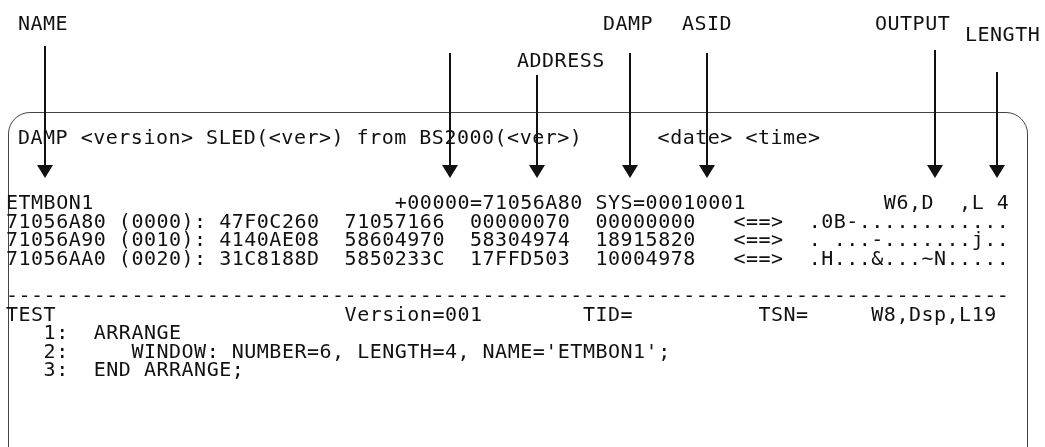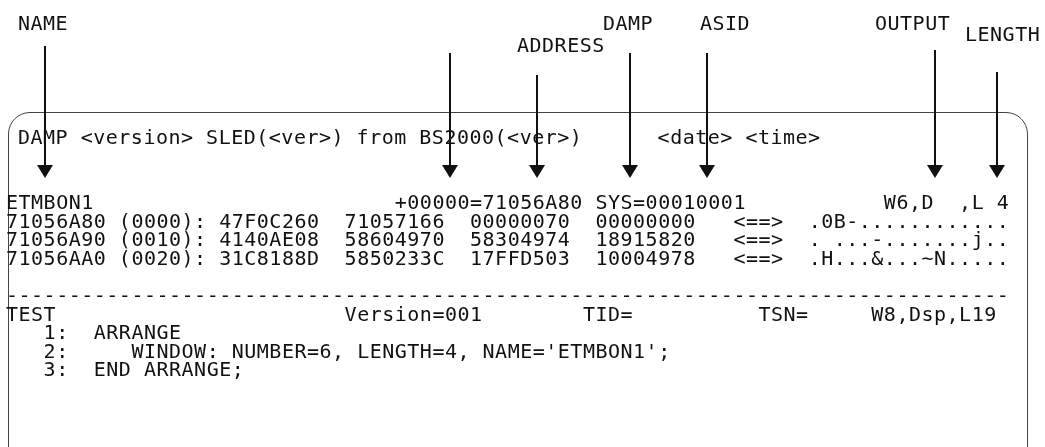--- a/index.html
+++ b/index.html
@@ -10,23 +10,23 @@
   }
 
   
   .lbl {
     position:absolute;
     font:20px/20px "DejaVu Sans Mono","Liberation Mono",monospace;
     letter-spacing:0.5px; color:#111; white-space:pre;
   }
   .l-name     { left:18px;  top:13px; }
   .l-relative { left:417px; top:13px; }
-  .l-address  { left:517px; top:35px; }
+  .l-address  { left:517px; top:50px; }
   .l-asel     { left:603px; top:13px; }
-  .l-asid     { left:700px; top:13px; }
+  .l-asid     { left:682px; top:13px; }
   .l-output   { left:875px; top:13px;text-align:center; }
   .l-length   { left:965px; top:24px; }
 
   
   .arrow { position:absolute; width:16px; z-index:3; }
   .arrow .al {
     position:absolute; left:50%; top:0; bottom:12px;
     width:1.4px; margin-left:-0.7px; background:#111;
   }
   .arrow .ah {

